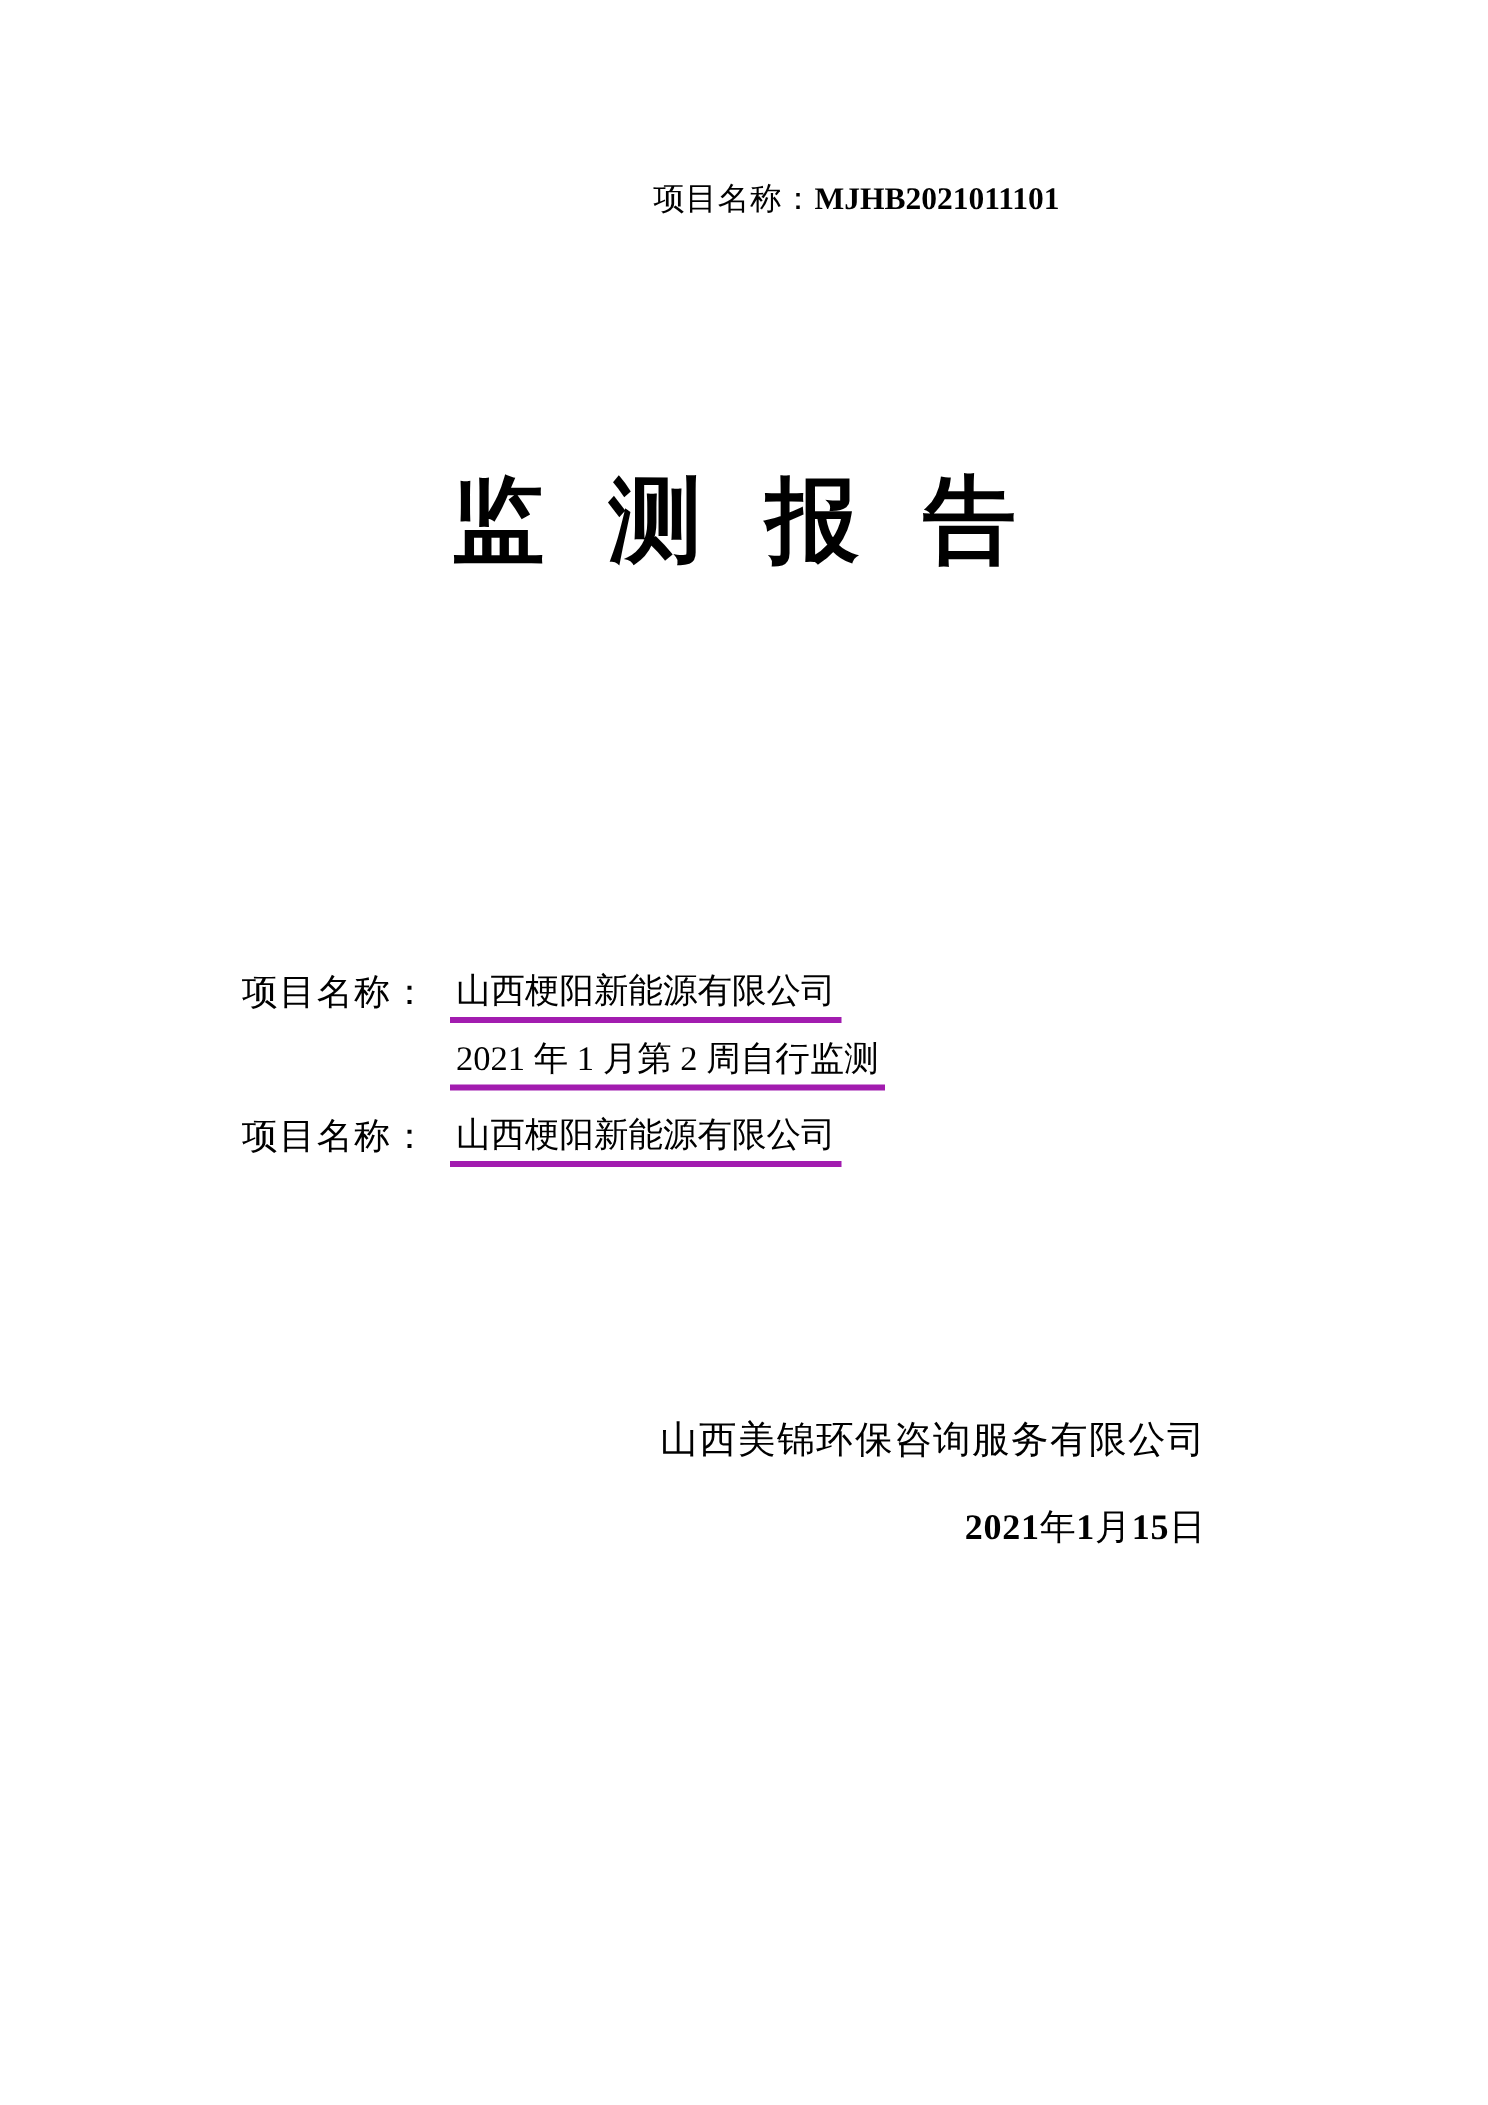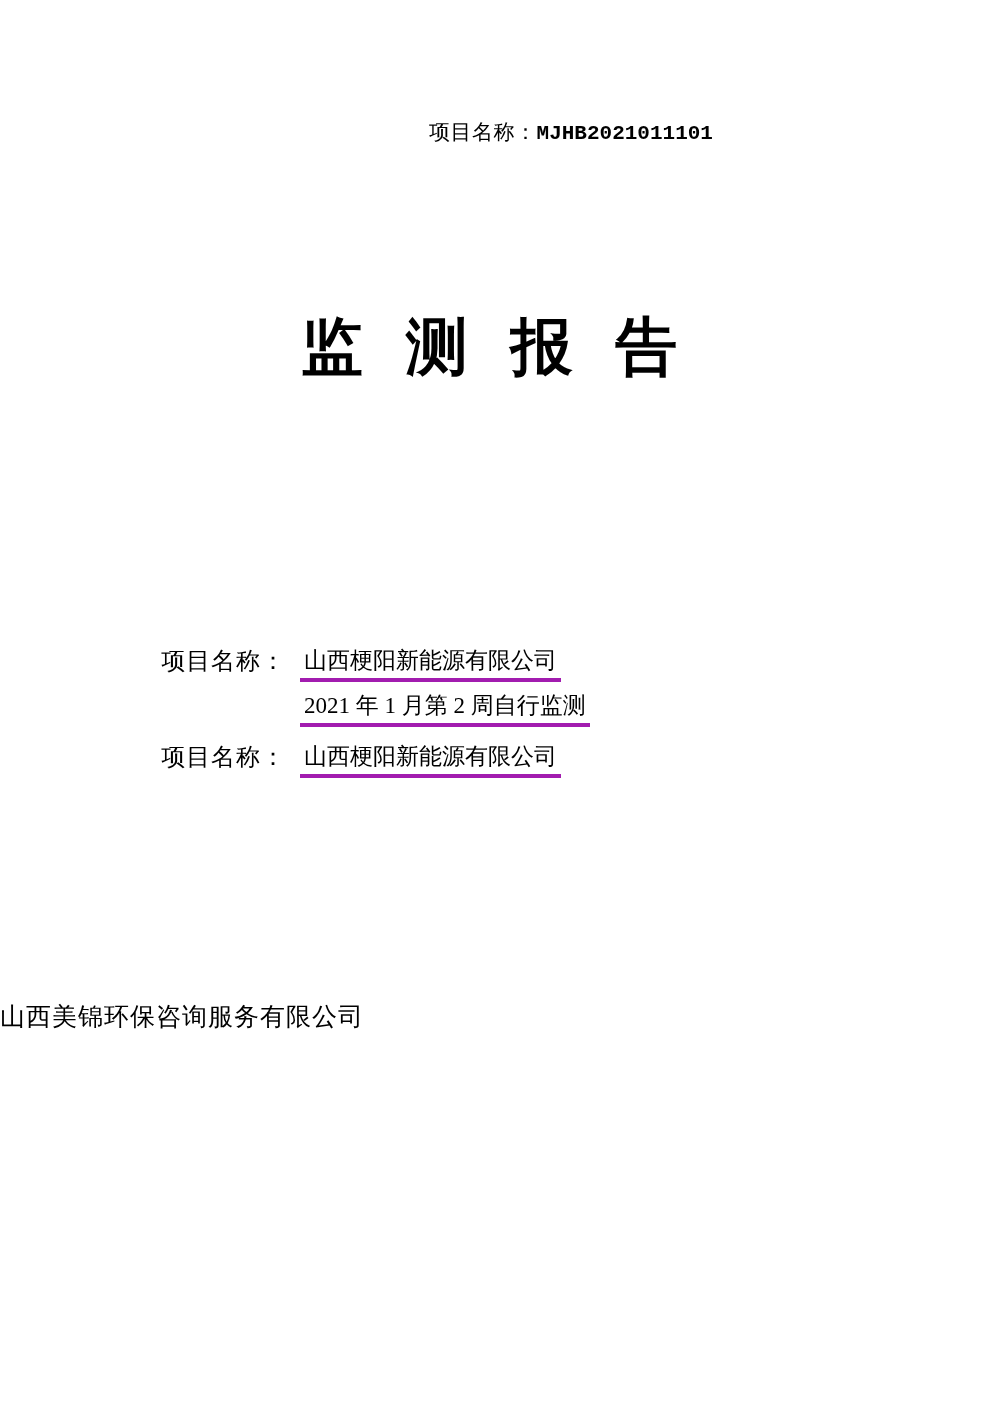--- a/index.html
+++ b/index.html
@@ -32,21 +32,21 @@
     text-align: center;
     font-size: 21px;
     letter-spacing: 0.5px;
   }
   .report-no .label {
     font-family: "Liberation Serif", "DejaVu Serif", serif;
     font-weight: normal;
   }
   .report-no .value {
     font-weight: bold;
-    font-family: Liberation Mono, monospace;
+    font-family: Liberation Serif, serif;
     letter-spacing: 0px;
   }
   .report-no-inner {
     display: inline-block;
     margin-left: 150px;
   }
 
   
   .doc-title {
     position: absolute;
@@ -91,24 +91,24 @@
   .field-value.second {
     margin-left: 300px;
   }
   .field-row.continuation {
     margin-top: -6px;
   }
 
   
   .footer-block {
     position: absolute;
-    top: 1000px;
+    top: 943px;
     left: 0;
     width: 804px;
-    text-align: left;
+    text-align: right;
   }
   .footer-company {
     font-size: 25px;
     letter-spacing: 0.04em;
     margin-bottom: 26px;
   }
   .footer-date {
     font-size: 24px;
     letter-spacing: 0.02em;
   }
@@ -142,15 +142,18 @@
 
     <div class="field-row">
       <div class="field-label">项目名称：</div>
       <div class="field-value">山西梗阳新能源有限公司</div>
     </div>
 
   </div>
 
   <div class="footer-block">
     <div class="footer-company">山西美锦环保咨询服务有限公司</div>
+    <div class="footer-date">
+      <span class="num">2021</span><span>年</span><span class="num">1</span><span>月</span><span class="num">15</span><span>日</span>
+    </div>
   </div>
 
 </div>
 
 </body></html>

